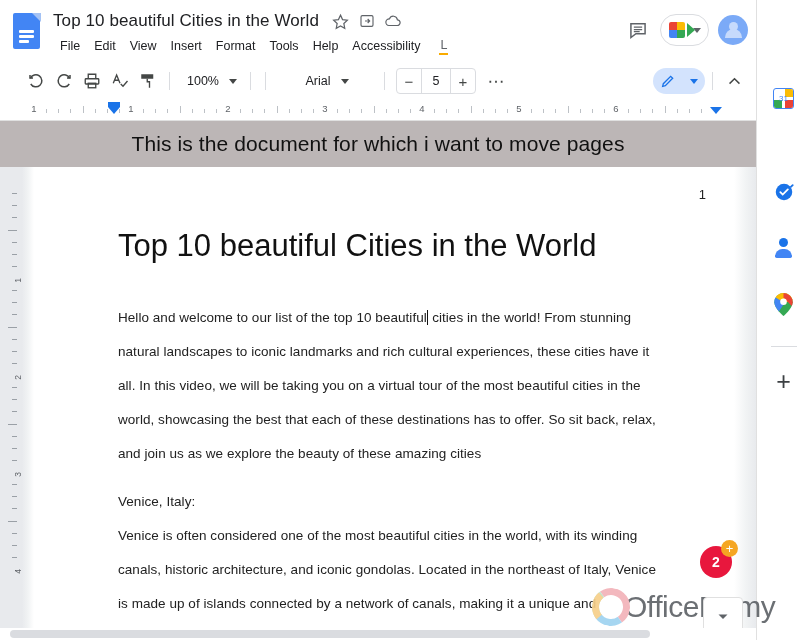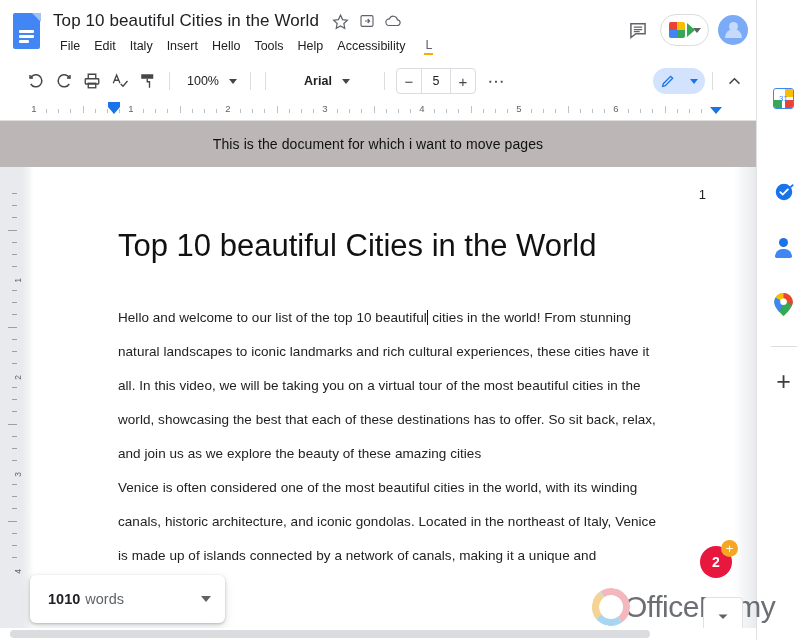--- a/index.html
+++ b/index.html
@@ -111,21 +111,21 @@
     color: #444746; cursor: pointer; flex: 0 0 auto;
   }
   .tb-sep { width: 1px; height: 18px; background: #dadce0; margin: 0 7px; flex: 0 0 1px; }
   .tb-zoom, .tb-style, .tb-font {
     display: flex; align-items: center; justify-content: center;
     height: 26px; border-radius: 4px; cursor: pointer;
     font-size: 12.5px; color: #202124; padding: 0 4px 0 8px; gap: 10px;
   }
   .tb-zoom { width: 66px; }
   .tb-style { width: 104px; }
-  .tb-font { width: 104px; font-weight: bold; }
+  .tb-font { width: 104px; }
   .caret {
     width: 0; height: 0; border-left: 4px solid transparent;
     border-right: 4px solid transparent; border-top: 5px solid #444746;
   }
   .size-stepper { display: flex; align-items: center; border: 1px solid #dadce0; border-radius: 4px; height: 26px; margin-left: 4px; }
   .size-stepper .sb { width: 24px; height: 24px; display: flex; align-items: center; justify-content: center; color: #444746; font-size: 15px; cursor: pointer; }
   .size-stepper .sv { width: 30px; text-align: center; font-size: 12.5px; color: #202124; border-left: 1px solid #dadce0; border-right: 1px solid #dadce0; line-height: 24px; cursor: text; }
   .pen-btn {
     width: 30px; height: 26px; border-radius: 13px 0 0 13px; background: #d3e3fd;
     display: flex; align-items: center; justify-content: center; cursor: pointer;
@@ -155,21 +155,21 @@
   
   .canvas {
     position: absolute; top: 121px; left: 0; width: 756px; height: 519px;
     background: #f8f9fa; overflow: hidden;
   }
   .banner {
     position: absolute; top: 0; left: 0; width: 756px; height: 46px;
     background: #bcb6b6;
     display: flex; align-items: center; justify-content: center;
   }
-  .banner-text { font-size: 14px; color: #111; letter-spacing: .1px; }
+  .banner-text { font-size: 21px; color: #111; letter-spacing: .1px; }
 
   .vruler {
     position: absolute; top: 46px; left: 0; width: 22px; height: 473px;
     background: #e8eaed;
   }
   .vtick { position: absolute; right: 5px; width: 5px; height: 1px; background: #9aa0a6; }
   .vtick.major { width: 9px; }
   .vnum { position: absolute; right: 4px; font-size: 8.5px; color: #5f6368; transform: rotate(-90deg); transform-origin: right center; }
 
   .page-shadow-left {
@@ -324,23 +324,23 @@
             <svg width="18" height="18" viewBox="0 0 24 24" fill="none" stroke="#5f6368" stroke-width="1.6">
                 <path d="M6.5 18h11a3.8 3.8 0 0 0 .4-7.6A5.5 5.5 0 0 0 7.3 9.2 4.4 4.4 0 0 0 6.5 18z"></path>
               </svg>
           </span>
         </div>
       </div>
 
       <div class="menu-row">
         <div class="menu-item">File</div>
         <div class="menu-item">Edit</div>
-        <div class="menu-item">Italy</div>
+        <div class="menu-item">View</div>
         <div class="menu-item">Insert</div>
-        <div class="menu-item">Hello</div>
+        <div class="menu-item">Format</div>
         <div class="menu-item">Tools</div>
         <div class="menu-item">Help</div>
         <div class="menu-item">Accessibility</div>
         <div class="edit-mode-l">L</div>
       </div>
     </div>
 
     <div class="header-right">
       <div class="comment-btn">
         <svg width="20" height="20" viewBox="0 0 24 24" fill="none" stroke="#5f6368" stroke-width="1.8">
@@ -564,39 +564,35 @@
       <div class="page-num">1</div>
 
       <div class="doc-body">
         <div class="doc-h1">Top 10 beautiful Cities in the World</div>
 
         <div class="doc-p">
           <span>Hello and welcome to our list of the top 10 beautiful</span><span class="caret-blink"></span><span> cities in the world! From stunning natural landscapes to iconic landmarks and rich cultural experiences, these cities have it all. In this video, we will be taking you on a virtual tour of the most beautiful cities in the world, showcasing the best that each of these destinations has to offer. So sit back, relax, and join us as we explore the beauty of these amazing cities</span>
           
         </div>
 
+        <div class="doc-p tight">Venice, Italy:</div>
         <div class="doc-p">Venice is often considered one of the most beautiful cities in the world, with its winding canals, historic architecture, and iconic gondolas. Located in the northeast of Italy, Venice is made up of islands connected by a network of canals, making it a unique and</div>
       </div>
     </div>
 
     <div class="page-right-shadow"></div>
 
     <div class="cbadge">2</div>
     <div class="cbadge-plus">+</div>
 
     <div class="hscroll">
       <div class="hscroll-thumb"></div>
     </div>
   </div>
 
-  <div class="wordcount">
-    <span class="wc-num">1010</span>
-    <span class="wc-label">words</span>
-    <span class="wc-caret"></span>
-  </div>
 
   <div class="watermark">
     <span class="wm-ring">
       <span class="seg s1"></span>
         <span class="seg s2"></span>
         <span class="seg s3"></span>
     </span>
     <span class="wm-text"><b>Office</b><b>Demy</b></span>
   </div>
 

